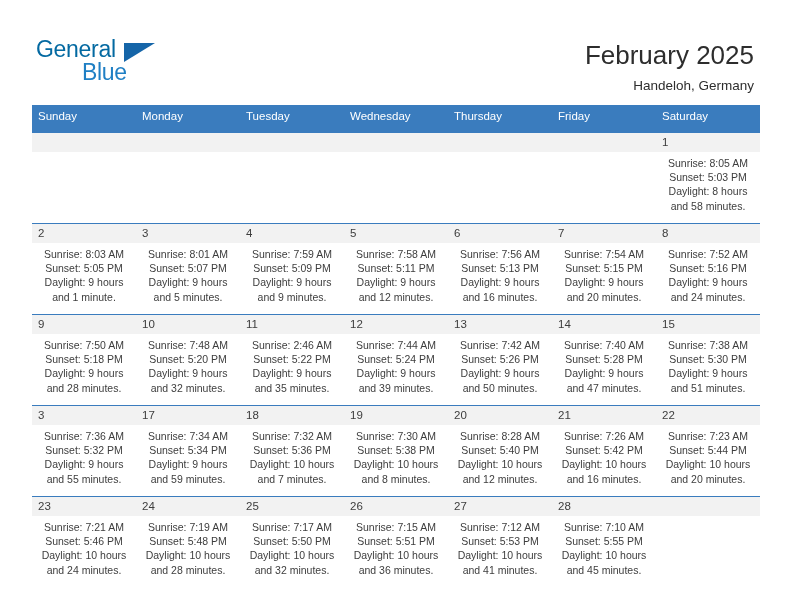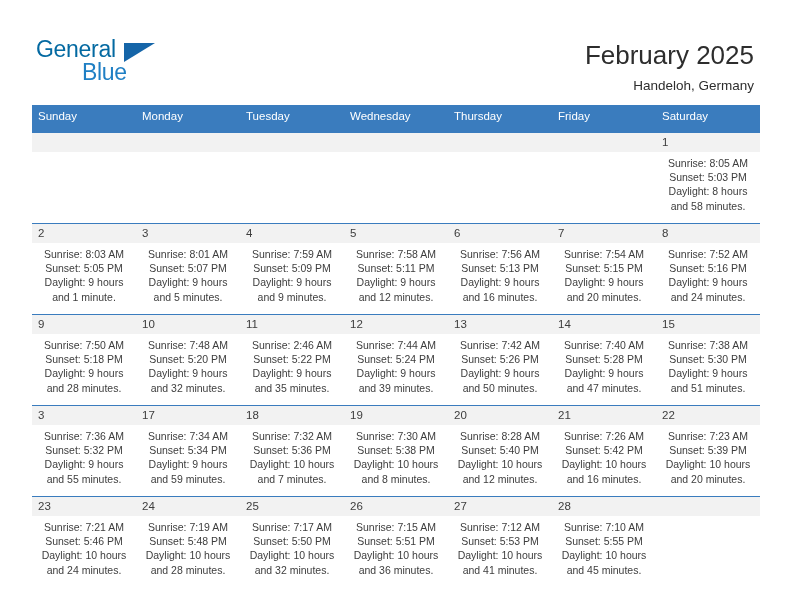--- a/index.html
+++ b/index.html
@@ -393,21 +393,21 @@
               <span>Sunrise: 7:26 AM</span>
               <span>Sunset: 5:42 PM</span>
               <span>Daylight: 10 hours</span>
               <span>and 16 minutes.</span>
             </span>
           </td>
           <td>
             <span class="daynum">22</span>
             <span class="cellinfo">
               <span>Sunrise: 7:23 AM</span>
-              <span>Sunset: 5:39 PM</span>
+              <span>Sunset: 5:44 PM</span>
               <span>Daylight: 10 hours</span>
               <span>and 20 minutes.</span>
             </span>
           </td>
         </tr>
         <tr class="week-row">
           <td>
             <span class="daynum">23</span>
             <span class="cellinfo">
               <span>Sunrise: 7:21 AM</span>

